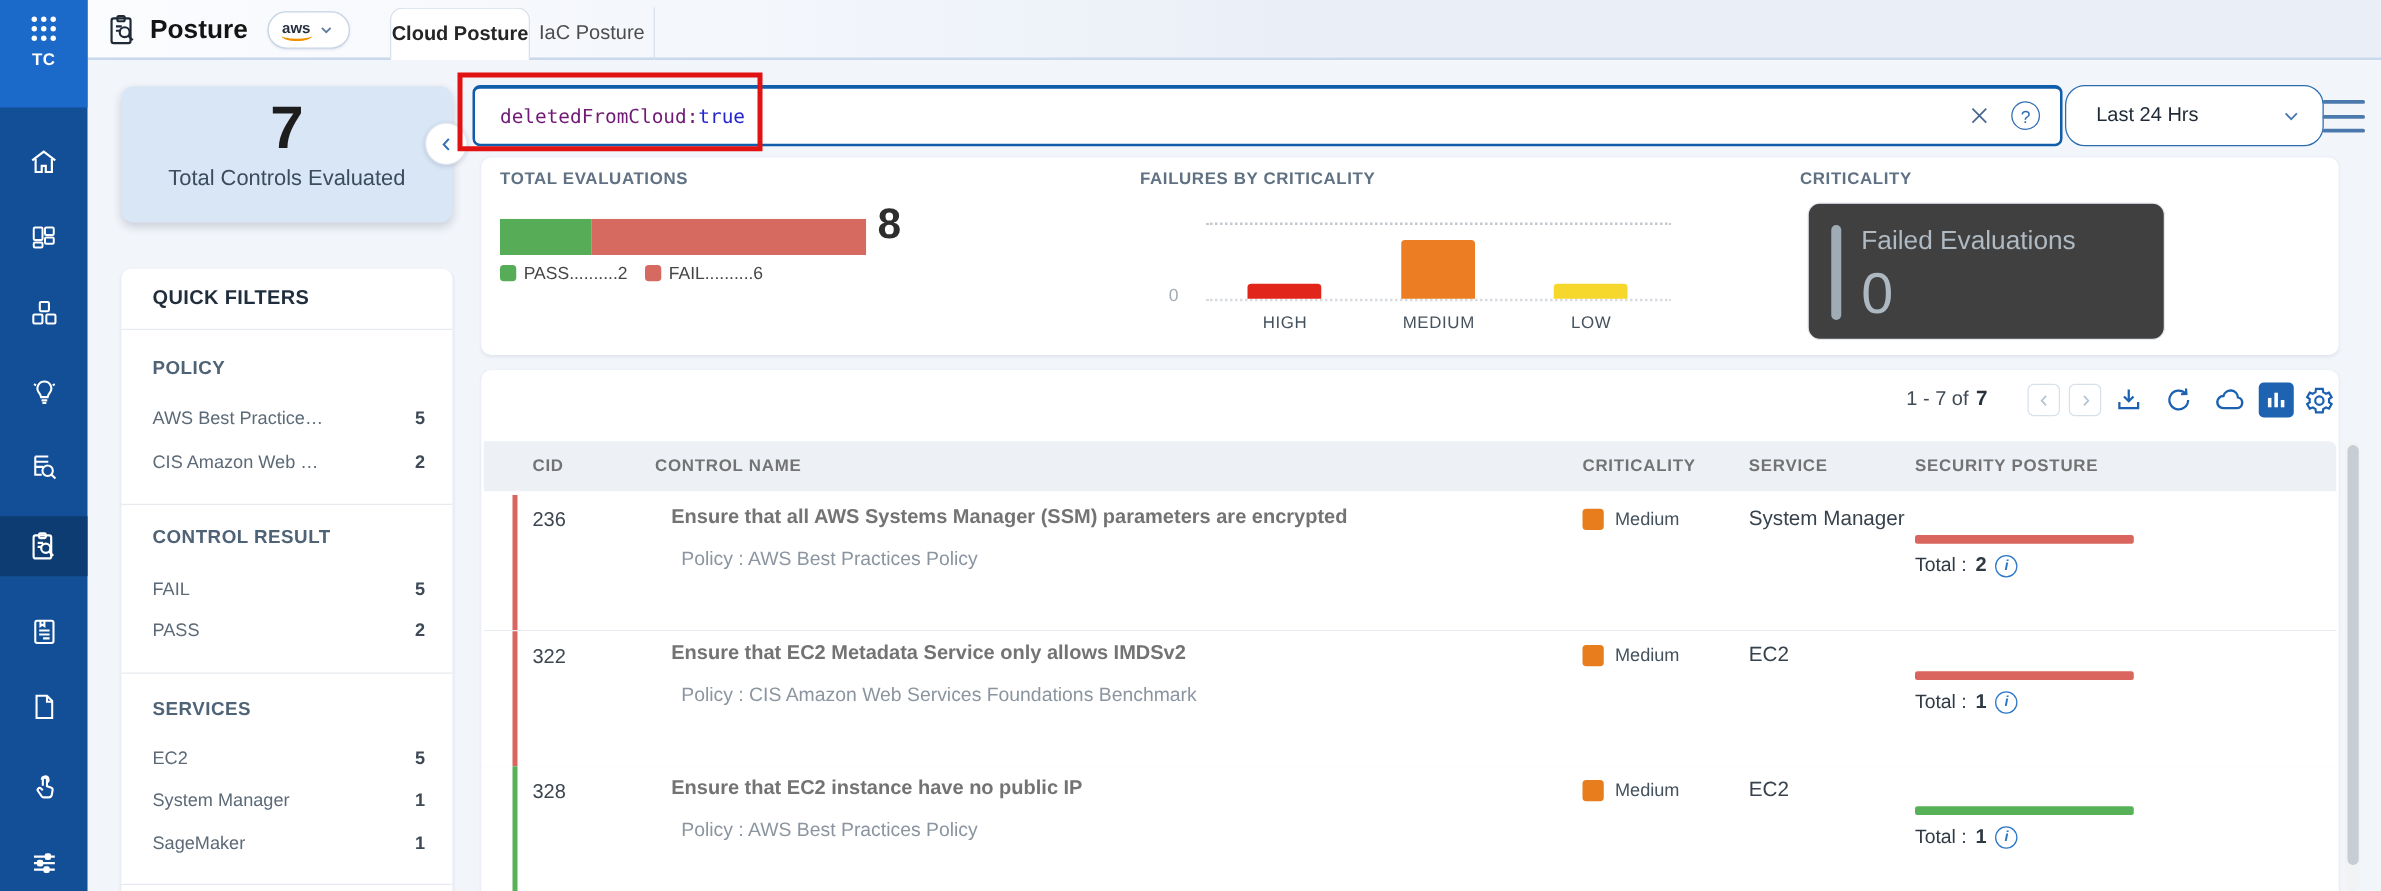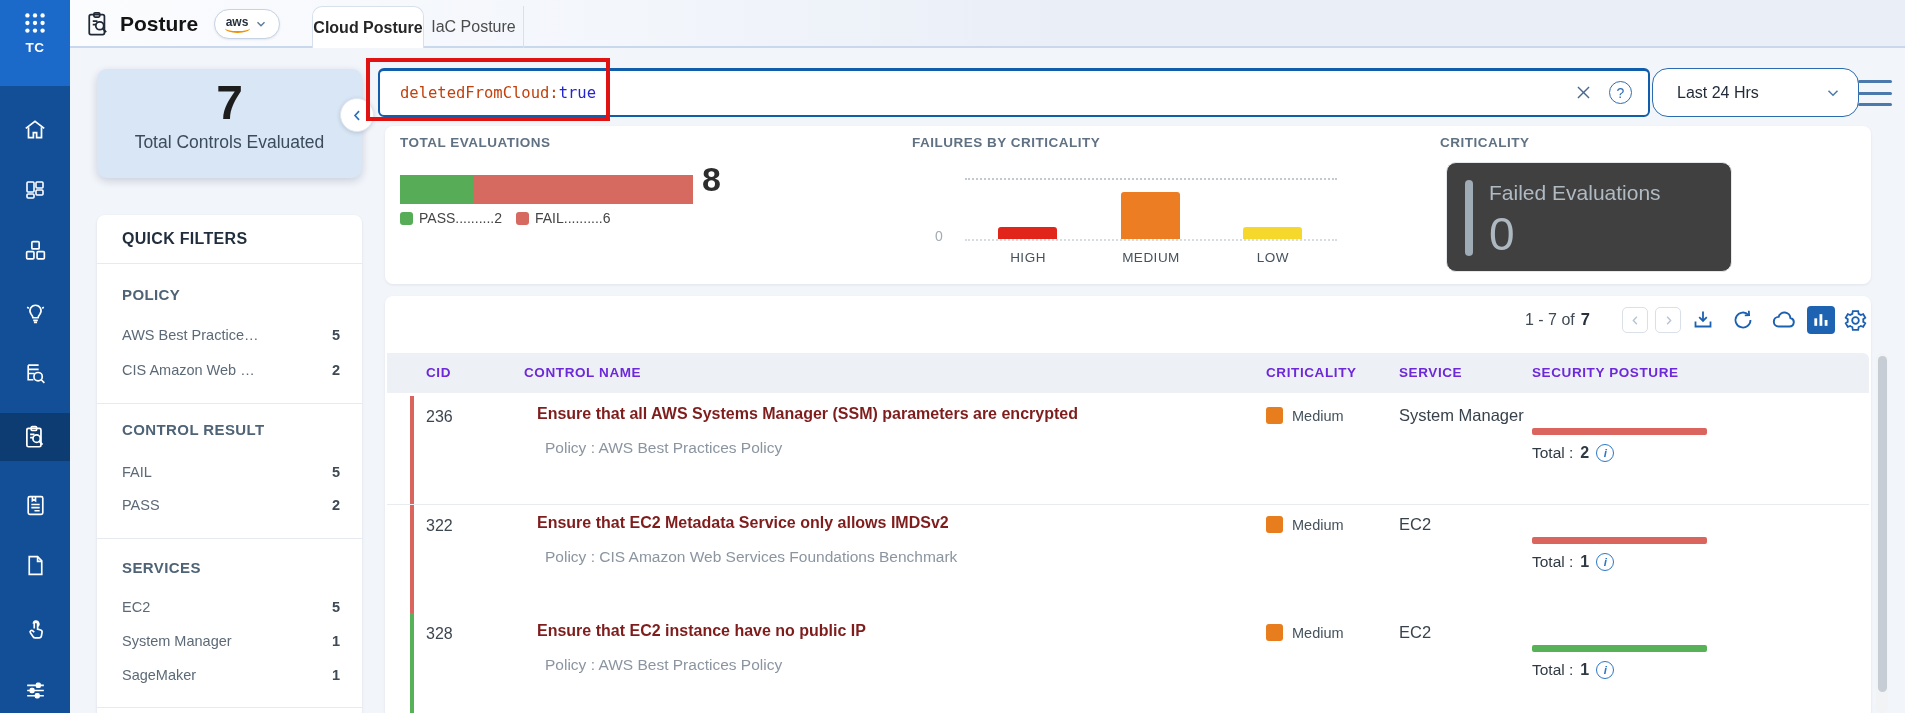--- a/index.html
+++ b/index.html
@@ -33,21 +33,21 @@
          font-size:16px; cursor:pointer; }
   .tab-active { left:242px; width:112px; background:#fff; border:1px solid #d8e0ec; border-bottom:none;
                 border-radius:10px 10px 0 0; font-weight:bold; color:#262626; z-index:6; }
   .tab-inactive { left:354px; width:100px; color:#4c4c4c; border-right:1px solid #d8e0ea; }
 
   
   .search-input { left:378px; top:68px; width:1272px; height:49px; background:#fff;
                   border:2px solid #0f5dab; border-top-width:3px; border-radius:6px;
                   display:flex; align-items:center; padding-left:20px; cursor:text;
                   font-family:"DejaVu Sans Mono", monospace; font-size:15.5px; z-index:2; }
-  .q-field { color:#c2410c;text-align:right; }
+  .q-field { color:#701a75;text-align:right; }
   .q-value { color:#2525d0; }
   .search-actions { left:1540px; top:68px; width:108px; height:49px; display:flex; align-items:center;
                     justify-content:flex-end; gap:16px; padding-right:16px; z-index:3; }
   .help-badge { width:23px; height:23px; border:1.6px solid #2f6db3; border-radius:50%; color:#2f6db3;
                 font-size:14px; display:flex; align-items:center; justify-content:center; cursor:pointer; }
   .time-select { left:1652px; top:68px; width:207px; height:49px; background:#fff; border:1.6px solid #2b6cb0;
                  border-radius:16px; display:flex; align-items:center; justify-content:space-between;
                  padding:0 16px 0 24px; cursor:pointer; }
   .time-label { font-size:16px; color:#1f2937; }
   .burger { left:1858px; top:80px; width:34px; height:26px; cursor:pointer; display:flex;
@@ -100,29 +100,29 @@
                  box-shadow:0 1px 3px rgba(20,40,80,.08); overflow:hidden; }
   .toolbar { position:absolute; left:0; top:0; width:1486px; height:52px; }
   .page-range { position:absolute; left:1140px; top:14px; font-size:16px; color:#3f4a55; }
   .page-range b { font-size:16.5px; color:#27313b; margin-left:6px; }
   .pg-btn { position:absolute; top:11px; width:26px; height:26px; border:1.6px solid #d9e0e8; border-radius:5px;
             background:#fff; display:flex; align-items:center; justify-content:center; cursor:pointer; }
   .tool-ic { position:absolute; top:10px; width:28px; height:28px; display:flex; align-items:center;
              justify-content:center; cursor:pointer; }
   .chart-toggle { background:#1d63b2; border-radius:4px; }
   .thead { position:absolute; left:2px; top:57px; width:1482px; height:40px; background:#edf1f6; border-radius:0 6px 0 0; }
-  .th { position:absolute; top:12px; font-size:13.5px; font-weight:600; color:#6d28d9; letter-spacing:.6px; }
+  .th { position:absolute; top:12px; font-size:13.5px; font-weight:600; color:#737373; letter-spacing:.6px; }
   .row { position:absolute; left:2px; width:1482px; height:109px; border-bottom:1px solid #e8ecf0; background:#fff; cursor:pointer; }
   .row-accent { position:absolute; left:23px; top:0; width:4px; height:100%; }
   .row[data-status="fail"] .row-accent { background:#d9655e; }
   .row[data-status="pass"] .row-accent { background:#57b257; }
   .row[data-status="fail"] .posture-bar { background:#d9655e; }
   .row[data-status="pass"] .posture-bar { background:#57b257; }
   .cid { position:absolute; left:39px; top:12px; font-size:16px; color:#3c4650; }
-  .cname { position:absolute; left:150px; top:9px; font-size:16px; font-weight:bold; color:#7f1d1d; cursor:pointer; }
+  .cname { position:absolute; left:150px; top:9px; font-size:16px; font-weight:bold; color:#737373; cursor:pointer; }
   .cpolicy { position:absolute; left:158px; top:43px; font-size:15.5px; color:#8b95a0; }
   .crit-swatch { position:absolute; left:879px; top:11px; width:17px; height:17px; background:#e87d1e; border-radius:3px; }
   .crit-label { position:absolute; left:905px; top:12px; font-size:14.5px; color:#44525d; }
   .service { position:absolute; left:1012px; top:10px; font-size:16.5px; color:#37424c; }
   .posture-bar { position:absolute; left:1145px; top:32px; width:175px; height:7px; border-radius:2px; }
   .total-line { position:absolute; left:1145px; top:48px; font-size:15.5px; color:#2f3a44; display:flex; align-items:center; gap:7px; }
   .total-line b { font-size:16px; }
   .info-badge { width:18px; height:18px; border:1.6px solid #2d77c8; border-radius:50%; color:#2d77c8;
                 font-size:11.5px; font-style:italic; font-weight:bold; display:flex; align-items:center;
                 justify-content:center; cursor:pointer; }

